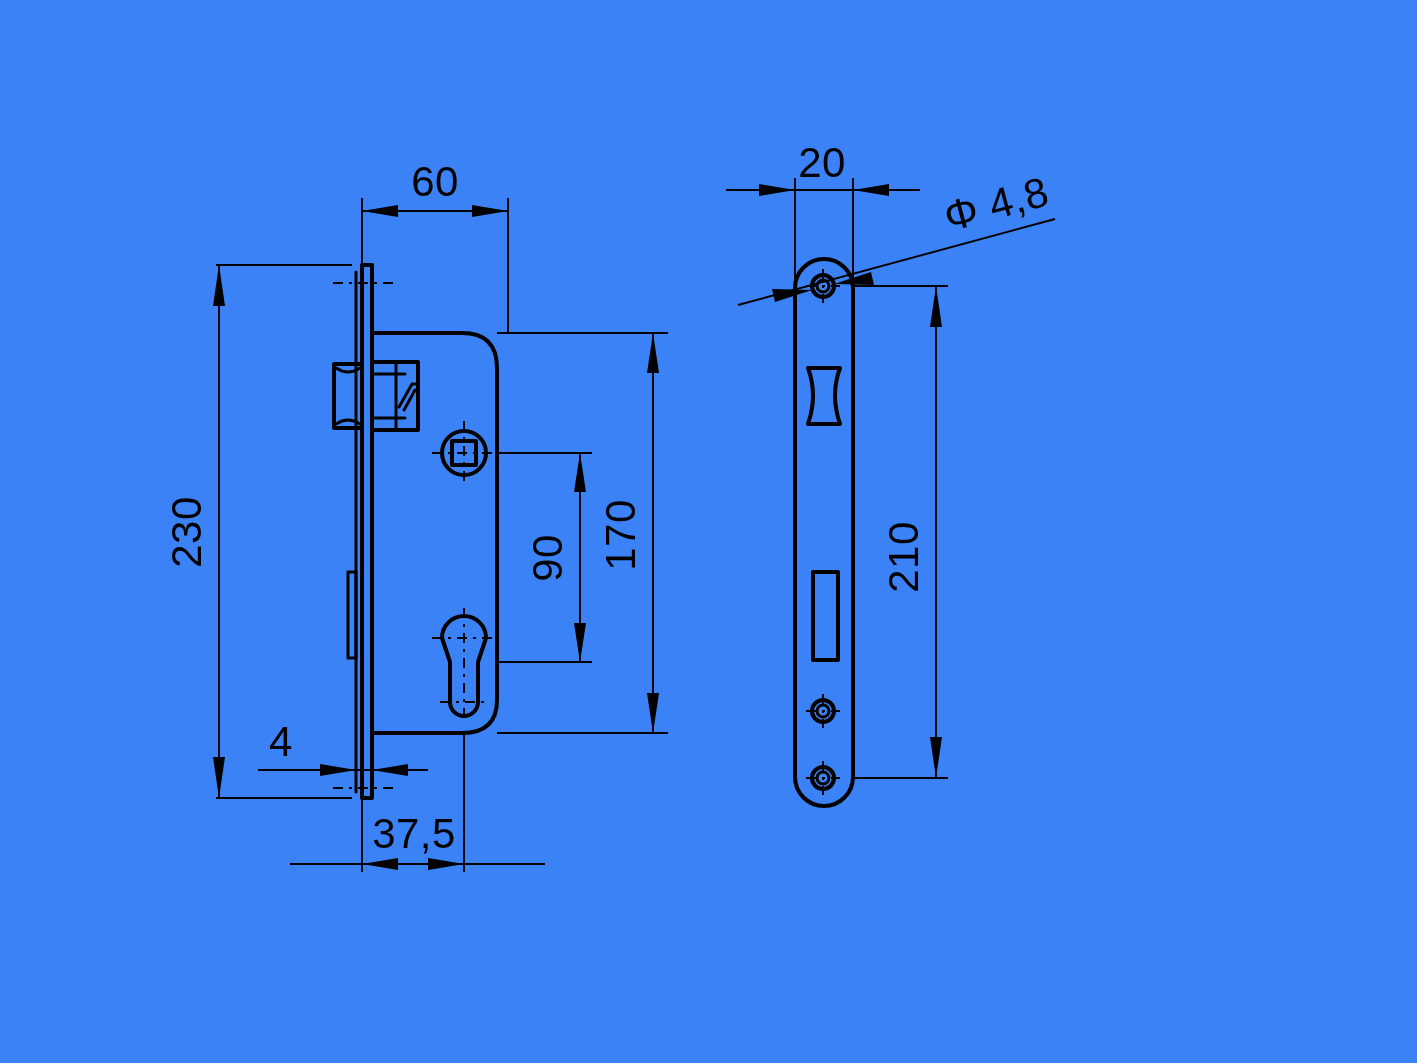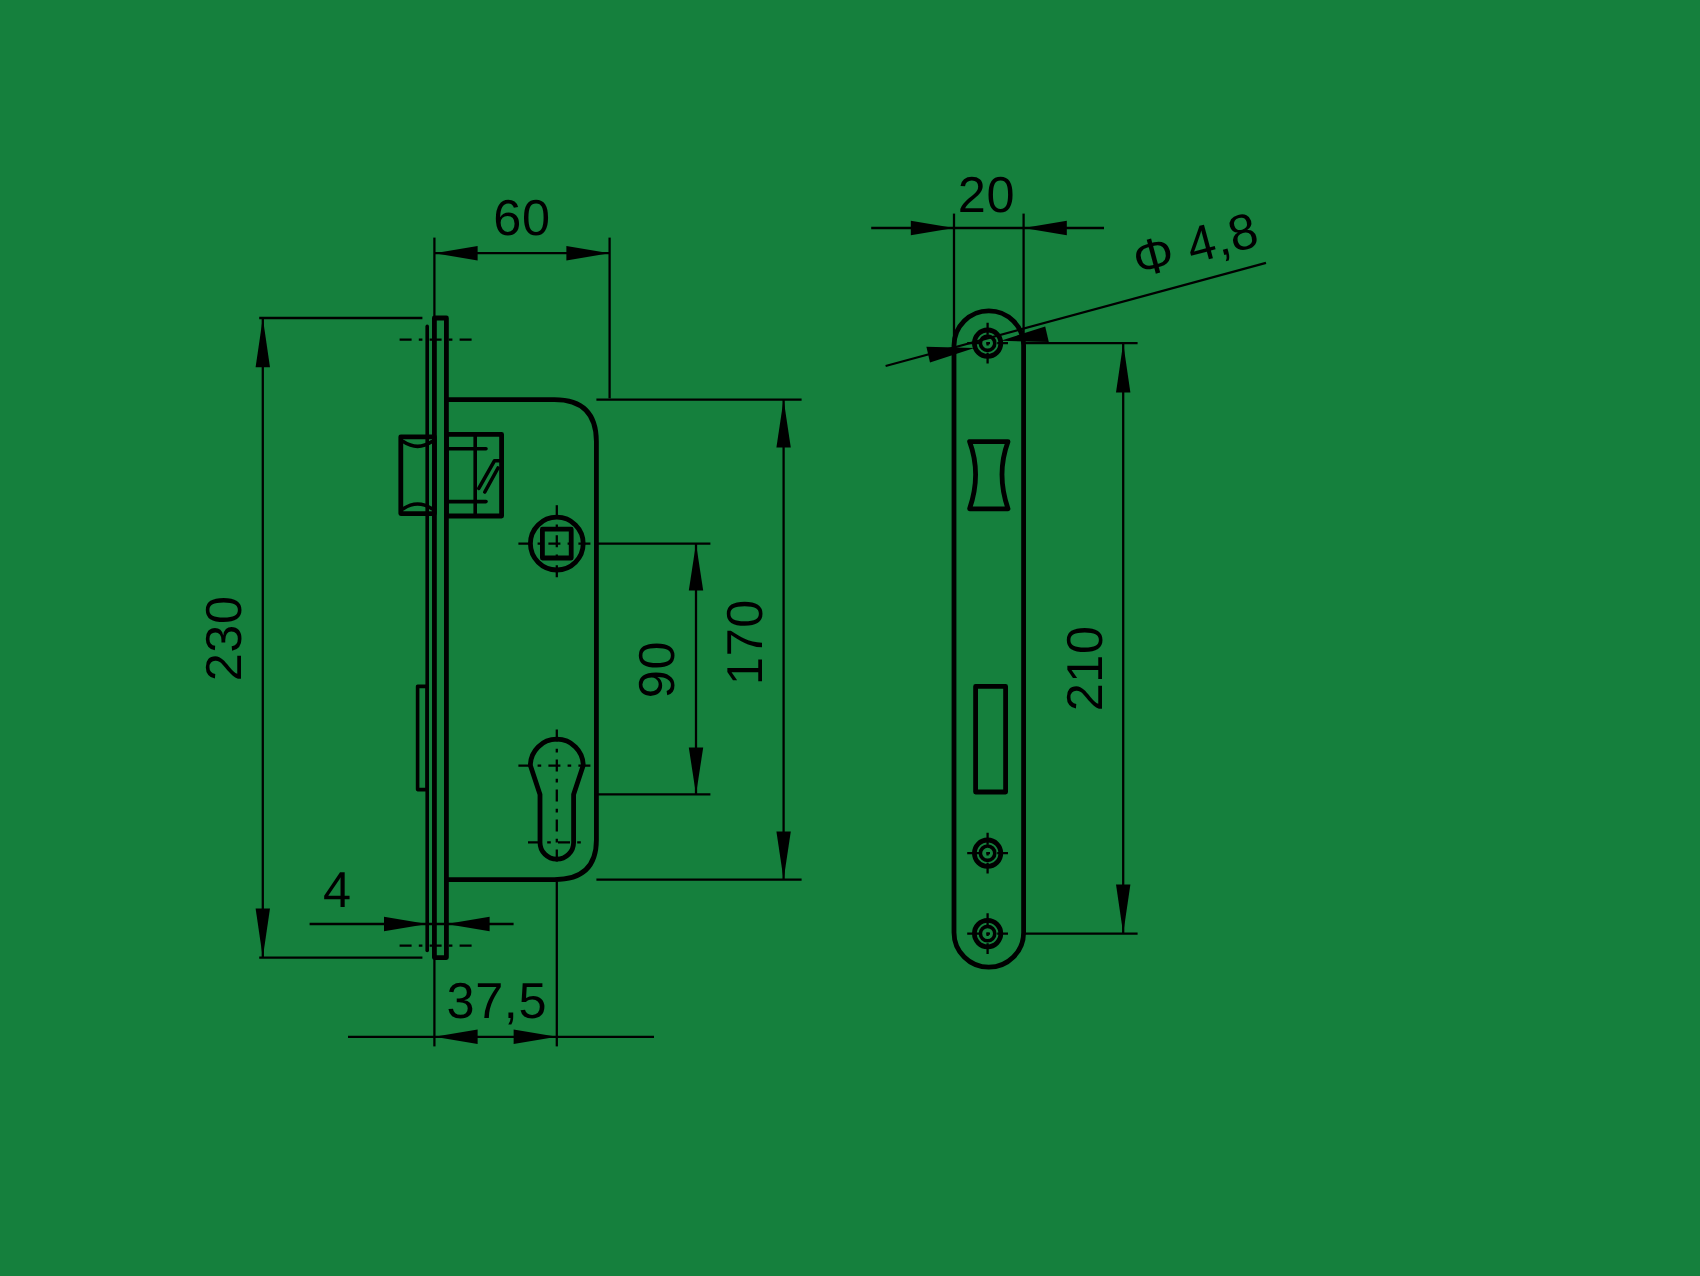--- a/index.html
+++ b/index.html
@@ -11,21 +11,21 @@
   body {
     width: 1417px;
     height: 1063px;
     overflow: hidden;
     font-family: "Liberation Sans", sans-serif;
   }
   #drawing-root {
     position: relative;
     width: 1417px;
     height: 1063px;
-    background: #15803d;
+    background: #3b82f6;
   }
   svg#cad {
     display: block;
     width: 1417px;
     height: 1063px;
   }
   .outline {
     fill: none;
     stroke: #000000;
     stroke-width: 4;

